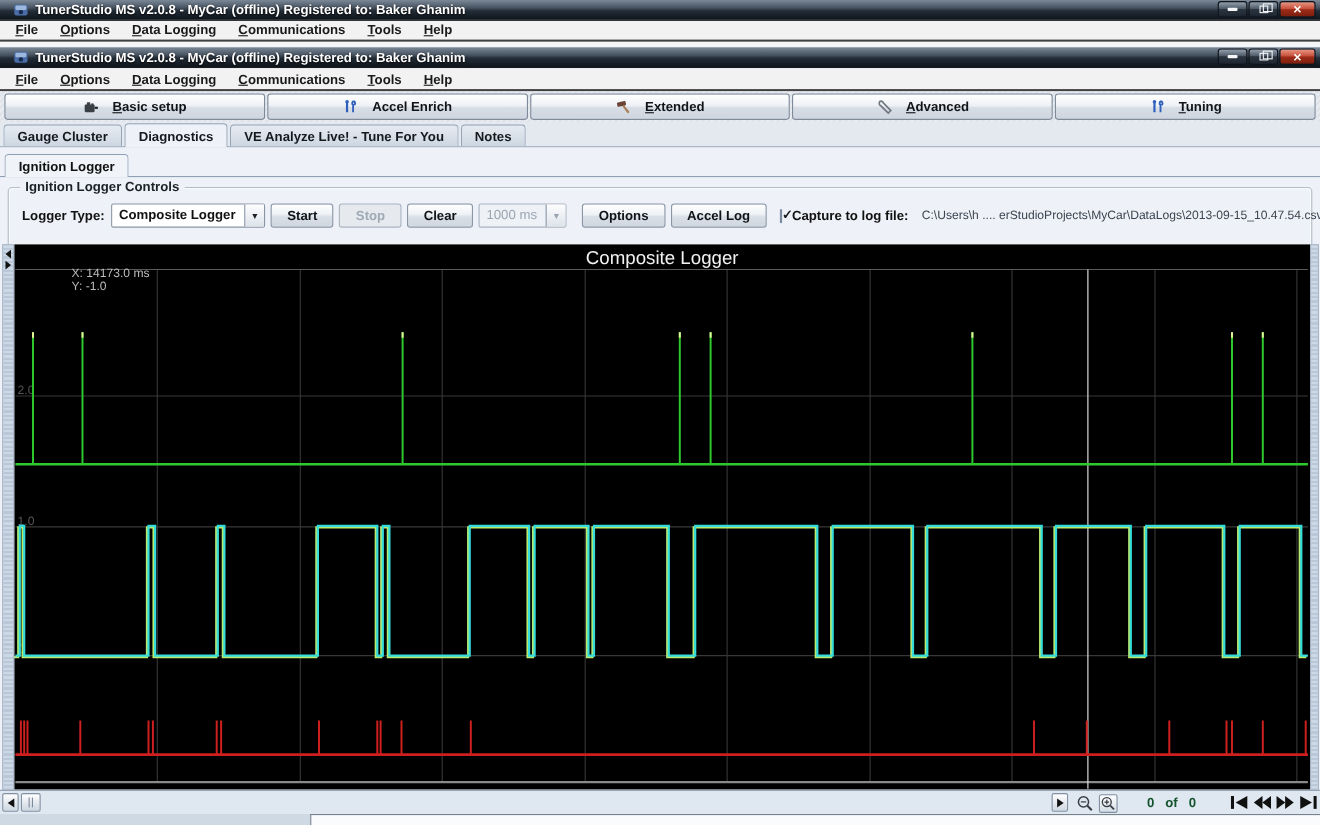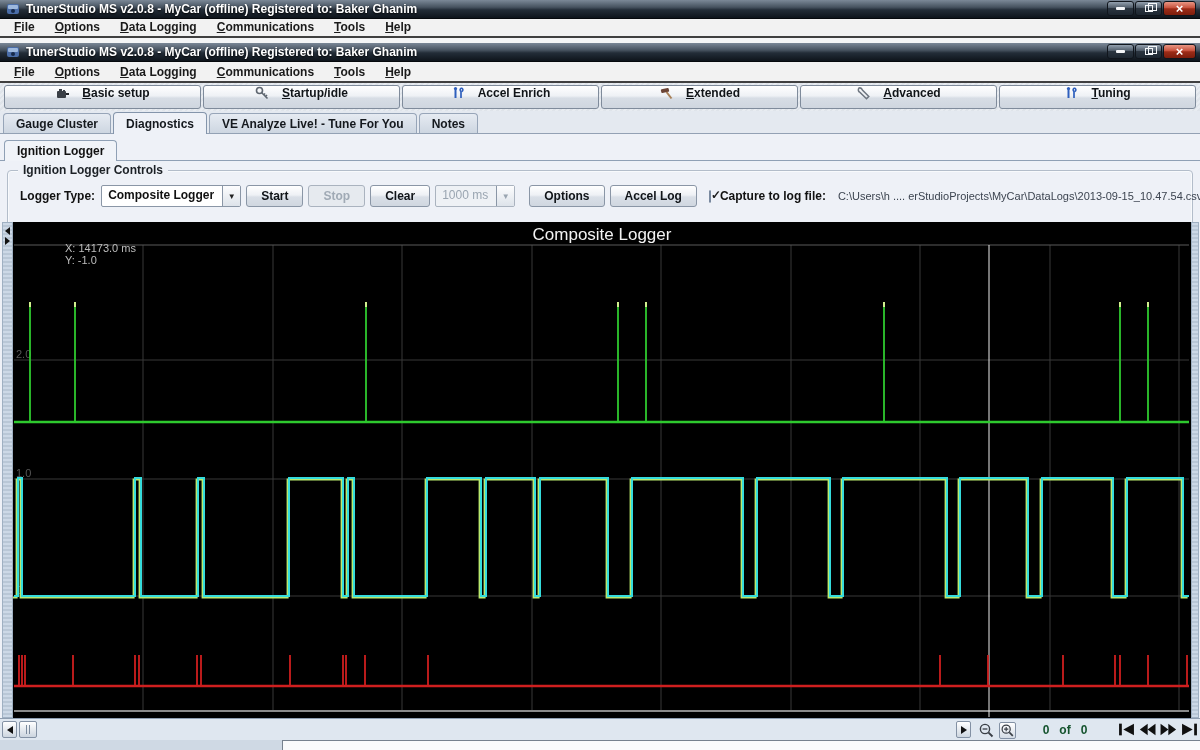--- a/index.html
+++ b/index.html
@@ -9,21 +9,21 @@
     font-size:12px; color:#111;
     background:#e9eef4; overflow:hidden; position:relative;
   }
   .abs { position:absolute; }
 
   
   .titlebar {
     left:0; width:1200px; height:19px;
     background:linear-gradient(180deg,#7b8897 0%,#46525f 40%,#232d38 55%,#0e141b 100%);
     border-bottom:1px solid #06090d;
-    display:flex; align-items:center; padding:0 6px; color:#fff;
+    display:flex; align-items:center; padding:0 12px; color:#fff;
   }
   .titlebar .ttext { font-size:12px; font-weight:bold; text-shadow:0 1px 2px #000; margin-left:6px; white-space:nowrap; }
   .appicon { width:14px; height:14px; flex:0 0 auto; }
   .winbtns { position:absolute; right:4px; top:1px; display:flex; }
   .wbtn {
     width:27px; height:15px; margin-left:1px; border:1px solid #10151c; border-radius:3px;
     background:linear-gradient(180deg,#93a0ae 0%,#4e5a67 45%,#2b3540 50%,#1d2630 100%);
     display:flex; align-items:center; justify-content:center; color:#fff; cursor:default;
   }
   .wbtn.close {
@@ -47,21 +47,21 @@
   
   #toolbar {
     left:0; top:83px; width:1200px; height:28px;
     background:repeating-linear-gradient(135deg,#e8ecf1 0 2px,#dfe4ea 2px 4px);
     display:flex; align-items:center; padding:0 3px;
   }
   .tbtn {
     flex:1; height:24px; margin:0 1px;
     background:linear-gradient(180deg,#ffffff 0%,#eef1f5 45%,#d7dde5 55%,#cfd6df 100%);
     border:1px solid #7f8b9b; border-radius:3px;
-    display:flex; align-items:flex-start; justify-content:center; gap:12px;
+    display:flex; align-items:center; justify-content:center; gap:12px;
     font-weight:bold; color:#101418; cursor:default; white-space:pre;
   }
   .tbtn u { text-decoration:underline; }
   .ticon { width:15px; height:15px; }
 
   
   #maintabs {
     left:0; top:111px; width:1200px; height:23px;
     background:#e4e9f0; border-bottom:1px solid #93a1b4;
     display:flex; align-items:flex-end; padding-left:3px; gap:2px;
@@ -222,27 +222,20 @@
 
 <div class="abs" id="toolbar">
   <div class="tbtn">
     <svg class="ticon" viewBox="0 0 15 15">
       <rect x="2" y="5" width="9" height="7" rx="1" fill="#3a3f46"></rect>
       <rect x="4" y="3" width="3" height="3" fill="#3a3f46"></rect>
       <rect x="8" y="4" width="2" height="2" fill="#3a3f46"></rect>
       <rect x="11" y="7" width="3" height="2" fill="#23262b"></rect>
     </svg>
     <span><span></span><u>B</u><span>asic setup</span></span>
-  </div>
-  <div class="tbtn">
-    <svg class="ticon" viewBox="0 0 15 15">
-      <circle cx="4.5" cy="4.5" r="3" fill="none" stroke="#5e6670" stroke-width="1.6"></circle>
-      <path d="M6.5 6.5 L12.5 12.5 M10.5 10.5 L12 9 M8.8 8.8 L10.1 7.5" stroke="#5e6670" stroke-width="1.6" fill="none"></path>
-    </svg>
-    <span><span></span><u>S</u><span>tartup/idle</span></span>
   </div>
   <div class="tbtn">
     <svg class="ticon" viewBox="0 0 15 15">
       <path d="M4.5 2 L4.5 12" stroke="#2e5fbd" stroke-width="2"></path>
       <circle cx="4.5" cy="2.5" r="1.6" fill="#2e5fbd"></circle>
       <path d="M10.5 2 C8.8 2.6 8.8 4.8 10 5.4 L10 12 M10.5 2 C12.2 2.6 12.2 4.8 11 5.4" stroke="#2e5fbd" stroke-width="1.7" fill="none"></path>
     </svg>
     <span><span>Accel Enrich</span><u></u><span></span></span>
   </div>
   <div class="tbtn">

